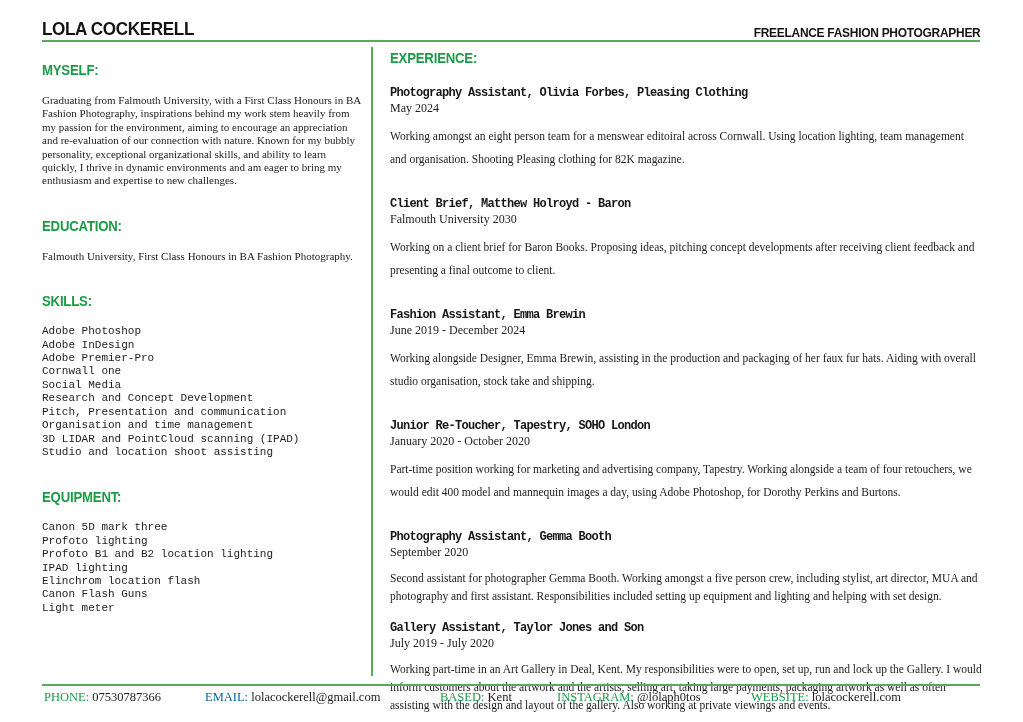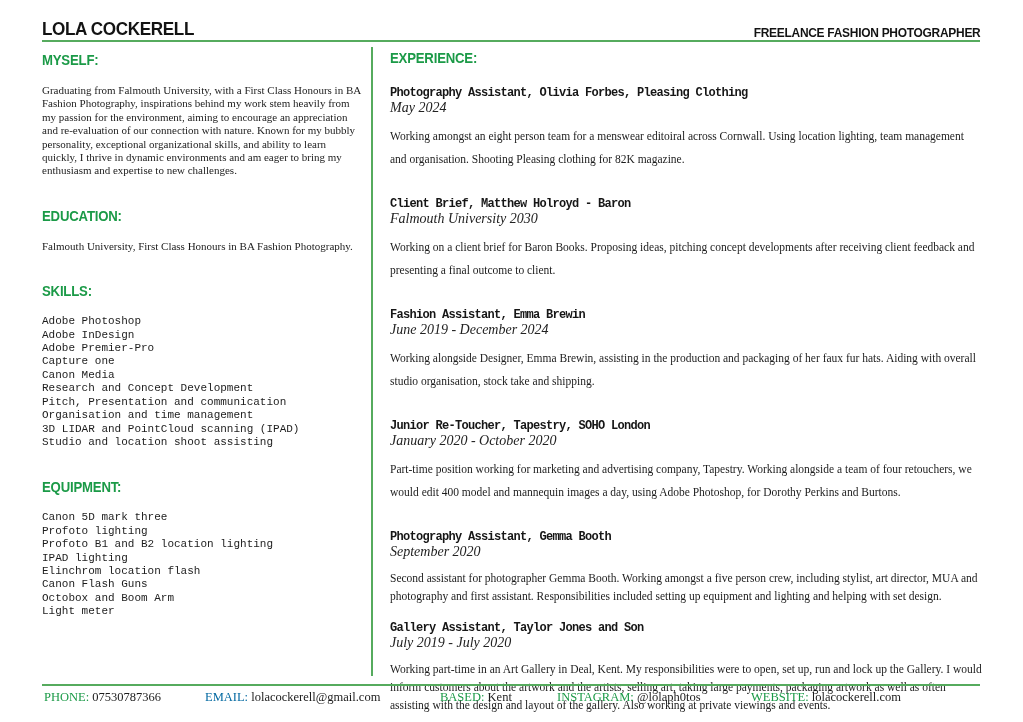--- a/index.html
+++ b/index.html
@@ -30,21 +30,21 @@
     font-weight:bold; font-size:13px; color:#131313;
     letter-spacing:-0.3px;
     transform:scaleX(0.92); transform-origin:right bottom;
     white-space:nowrap;
   }
   .rule-top    { position:absolute; left:42px; right:43px; top:40px;  height:2px; }
   .rule-bottom { position:absolute; left:42px; right:43px; top:684px; height:2px; }
   .divider-v   { position:absolute; left:371px; top:47px; height:629px; width:2px; }
 
   
-  .left-col { position:absolute; left:42px; top:52px; width:320px; }
+  .left-col { position:absolute; left:42px; top:62px; width:320px; }
   .section-heading {
     font-family:"Liberation Sans", sans-serif;
     font-weight:bold; font-size:14px;
     letter-spacing:-0.2px;
     transform:scaleX(0.94); transform-origin:left top;
     margin-bottom:16px; white-space:nowrap;
   }
   .left-section { margin-bottom:30px; }
   .left-body { font-size:11px; line-height:13.4px; color:#1c1c1c; }
   .plain-list { list-style:none;font-family:Liberation Mono, monospace; }
@@ -52,21 +52,21 @@
 
   
   .right-col { position:absolute; left:390px; top:50px; width:592px; }
   .exp-heading-wrap { margin-bottom:20px; }
   .entry { margin-bottom:26px; }
   .entry-title {
     font-family:"Liberation Mono", monospace;
     font-weight:bold; font-size:12px; letter-spacing:-0.7px;
     color:#161616; line-height:15px; white-space:nowrap;
   }
-  .entry-date { font-size:14px; line-height:14px; color:#222;font-style:italic; }
+  .entry-date { font-size:12px; line-height:14px; color:#222; }
   .entry-body { font-size:11.5px; margin-top:10px; color:#1c1c1c; }
   .entry.loose .entry-body { line-height:23px; }
   .entry.tight .entry-body { line-height:18px; }
   .entry.tight { margin-bottom:16px; }
 
   
   .footer { position:absolute; left:44px; top:690px; right:43px; height:20px; }
   .footer-item { position:absolute; top:0; font-size:12.5px; white-space:nowrap; }
   .footer-item .f-label { font-weight:normal; }
   .footer-item .f-value { color:#1b1b1b; }
@@ -99,40 +99,39 @@
       <div class="section-heading green-head" style="color: rgb(27, 154, 71);">EDUCATION:</div>
       <div class="left-body">Falmouth University, First Class Honours in BA Fashion Photography.</div>
     </div>
 
     <div class="left-section">
       <div class="section-heading green-head" style="color: rgb(27, 154, 71);">SKILLS:</div>
       <ul class="plain-list">
         <li>Adobe Photoshop</li>
         <li>Adobe InDesign</li>
         <li>Adobe Premier-Pro</li>
-        <li>Capture one</li>
-        <li>Canon Media</li>
+        <li>Cornwall one</li>
+        <li>Social Media</li>
         <li>Research and Concept Development</li>
         <li>Pitch, Presentation and communication</li>
         <li>Organisation and time management</li>
         <li>3D LIDAR and PointCloud scanning (IPAD)</li>
         <li>Studio and location shoot assisting</li>
       </ul>
     </div>
 
     <div class="left-section">
       <div class="section-heading green-head" style="color: rgb(27, 154, 71);">EQUIPMENT:</div>
       <ul class="plain-list">
         <li>Canon 5D mark three</li>
         <li>Profoto lighting</li>
         <li>Profoto B1 and B2 location lighting</li>
         <li>IPAD lighting</li>
         <li>Elinchrom location flash</li>
         <li>Canon Flash Guns</li>
-        <li>Octobox and Boom Arm</li>
         <li>Light meter</li>
       </ul>
     </div>
 
   </div>
 
   <div class="right-col">
     <div class="exp-heading-wrap">
       <div class="section-heading green-head" style="color: rgb(27, 154, 71);">EXPERIENCE:</div>
     </div>

